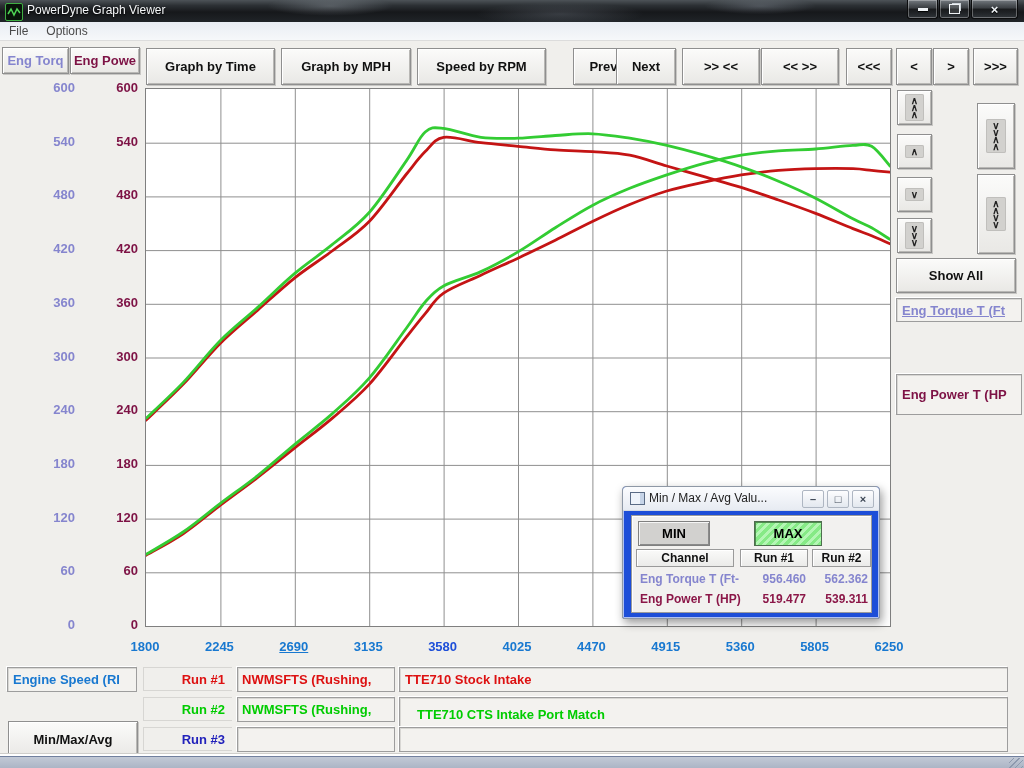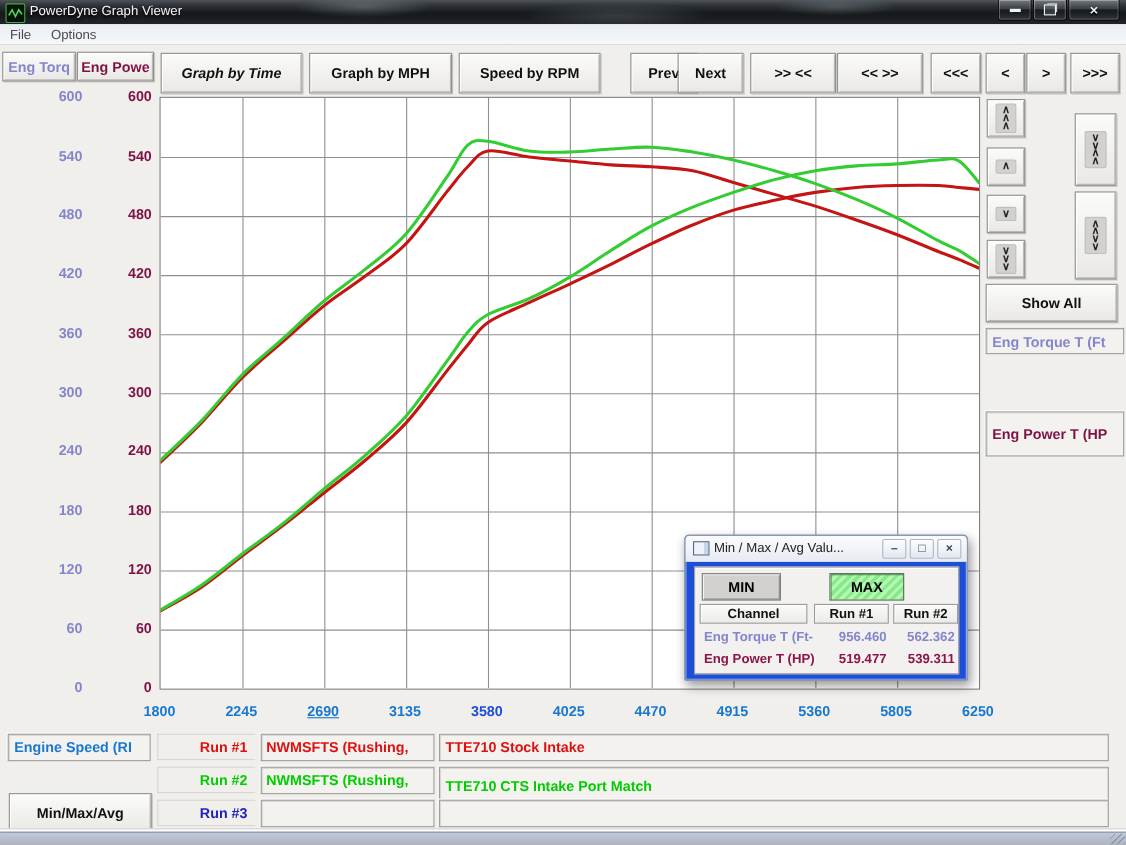--- a/index.html
+++ b/index.html
@@ -152,21 +152,21 @@
       </svg>
   </div>
 
   <div class="sunken" style="left:7px;top:667px;width:130px;height:25px;padding-left:5px;color:#1878D0;box-sizing:border-box;">
     <span>Engine Speed (RI</span>
   </div>
 
   <div class="btn3d" style="left:896px;top:258px;width:118px;height:33px;">
     <span>Show All</span>
   </div>
-  <div class="sunken legendbox" style="left:896px;top:298px;width:126px;height:24px;color:#8585CE;">
+  <div class="sunken legendbox" style="left:896px;top:298px;width:126px;height:24px;color:#8585CE;text-decoration:underline;">
     <span>Eng Torque T (Ft</span>
   </div>
   <div class="sunken legendbox" style="left:896px;top:328px;width:126px;height:41px;color:#7D1245;margin-top:46px;">
     <span>Eng Power T (HP</span>
   </div>
 
   <div class="mmwin">
     <div class="mmtitle">
       <span class="mmicon"></span>
       <span class="txt">Min / Max / Avg Valu...</span>
@@ -202,21 +202,21 @@
   </div>
 
   <div class="btn3d" style="left:8px;top:721px;width:128px;height:35px;">
     <span>Min/Max/Avg</span>
   </div>
 
   <div class="statusline"></div>
   <div class="frame-bottom">
     <span class="grip"></span>
   </div>
-<div class="btn3d" style="left: 146px; top: 48px; width: 127px; height: 35px; font-style: italic;">Graph by Time</div>
+<div class="btn3d" style="left: 146px; top: 48px; width: 127px; height: 35px;">Graph by Time</div>
     <div class="btn3d" style="left: 281px; top: 48px; width: 128px; height: 35px;">Graph by MPH</div>
     <div class="btn3d" style="left: 417px; top: 48px; width: 127px; height: 35px;">Speed by RPM</div>
     <div class="btn3d" style="left: 573px; top: 48px; width: 59px; height: 35px;">Prev</div>
     <div class="btn3d" style="left: 616px; top: 48px; width: 58px; height: 35px;">Next</div>
     <div class="btn3d" style="left: 682px; top: 48px; width: 76px; height: 35px;">&gt;&gt; &lt;&lt;</div>
     <div class="btn3d" style="left: 761px; top: 48px; width: 76px; height: 35px;">&lt;&lt; &gt;&gt;</div>
     <div class="btn3d" style="left: 846px; top: 48px; width: 44px; height: 35px;">&lt;&lt;&lt;</div>
     <div class="btn3d" style="left: 896px; top: 48px; width: 34px; height: 35px;">&lt;</div>
     <div class="btn3d" style="left: 933px; top: 48px; width: 34px; height: 35px;">&gt;</div>
     <div class="btn3d" style="left: 973px; top: 48px; width: 43px; height: 35px;">&gt;&gt;&gt;</div>
@@ -291,17 +291,17 @@
         <span class="chev">∧</span>
         <span class="chev">∨</span>
         <span class="chev">∨</span>
       </span>
     </div>
     <div class="runlabel" style="left: 143px; top: 667px; color: rgb(221, 17, 17);">Run #1</div>
     <div class="sunken" style="left: 237px; top: 667px; width: 158px; height: 25px; padding-left: 4px; box-sizing: border-box; color: rgb(221, 17, 17);">NWMSFTS (Rushing,</div>
     <div class="sunken" style="left: 399px; top: 667px; width: 609px; height: 25px; padding-left: 5px; box-sizing: border-box; color: rgb(221, 17, 17);">TTE710 Stock Intake</div>
     <div class="runlabel" style="left: 143px; top: 697px; color: rgb(0, 204, 0);">Run #2</div>
     <div class="sunken" style="left: 237px; top: 697px; width: 158px; height: 25px; padding-left: 4px; box-sizing: border-box; color: rgb(0, 204, 0);">NWMSFTS (Rushing,</div>
-    <div class="sunken" style="left: 399px; top: 697px; width: 609px; height: 35px; padding-left: 5px; box-sizing: border-box; color: rgb(0, 204, 0);">TTE710 CTS Intake Port Match</div>
+    <div class="sunken" style="left: 399px; top: 697px; width: 609px; height: 35px; padding-left: 17px; box-sizing: border-box; color: rgb(0, 204, 0);">TTE710 CTS Intake Port Match</div>
     <div class="runlabel" style="left: 143px; top: 727px; color: rgb(34, 34, 187);">Run #3</div>
     <div class="sunken" style="left: 237px; top: 727px; width: 158px; height: 25px; padding-left: 4px; box-sizing: border-box; color: rgb(34, 34, 187);"></div>
     <div class="sunken" style="left: 399px; top: 727px; width: 609px; height: 25px; padding-left: 5px; box-sizing: border-box; color: rgb(34, 34, 187);"></div>
   </div>
 
 </body></html>

